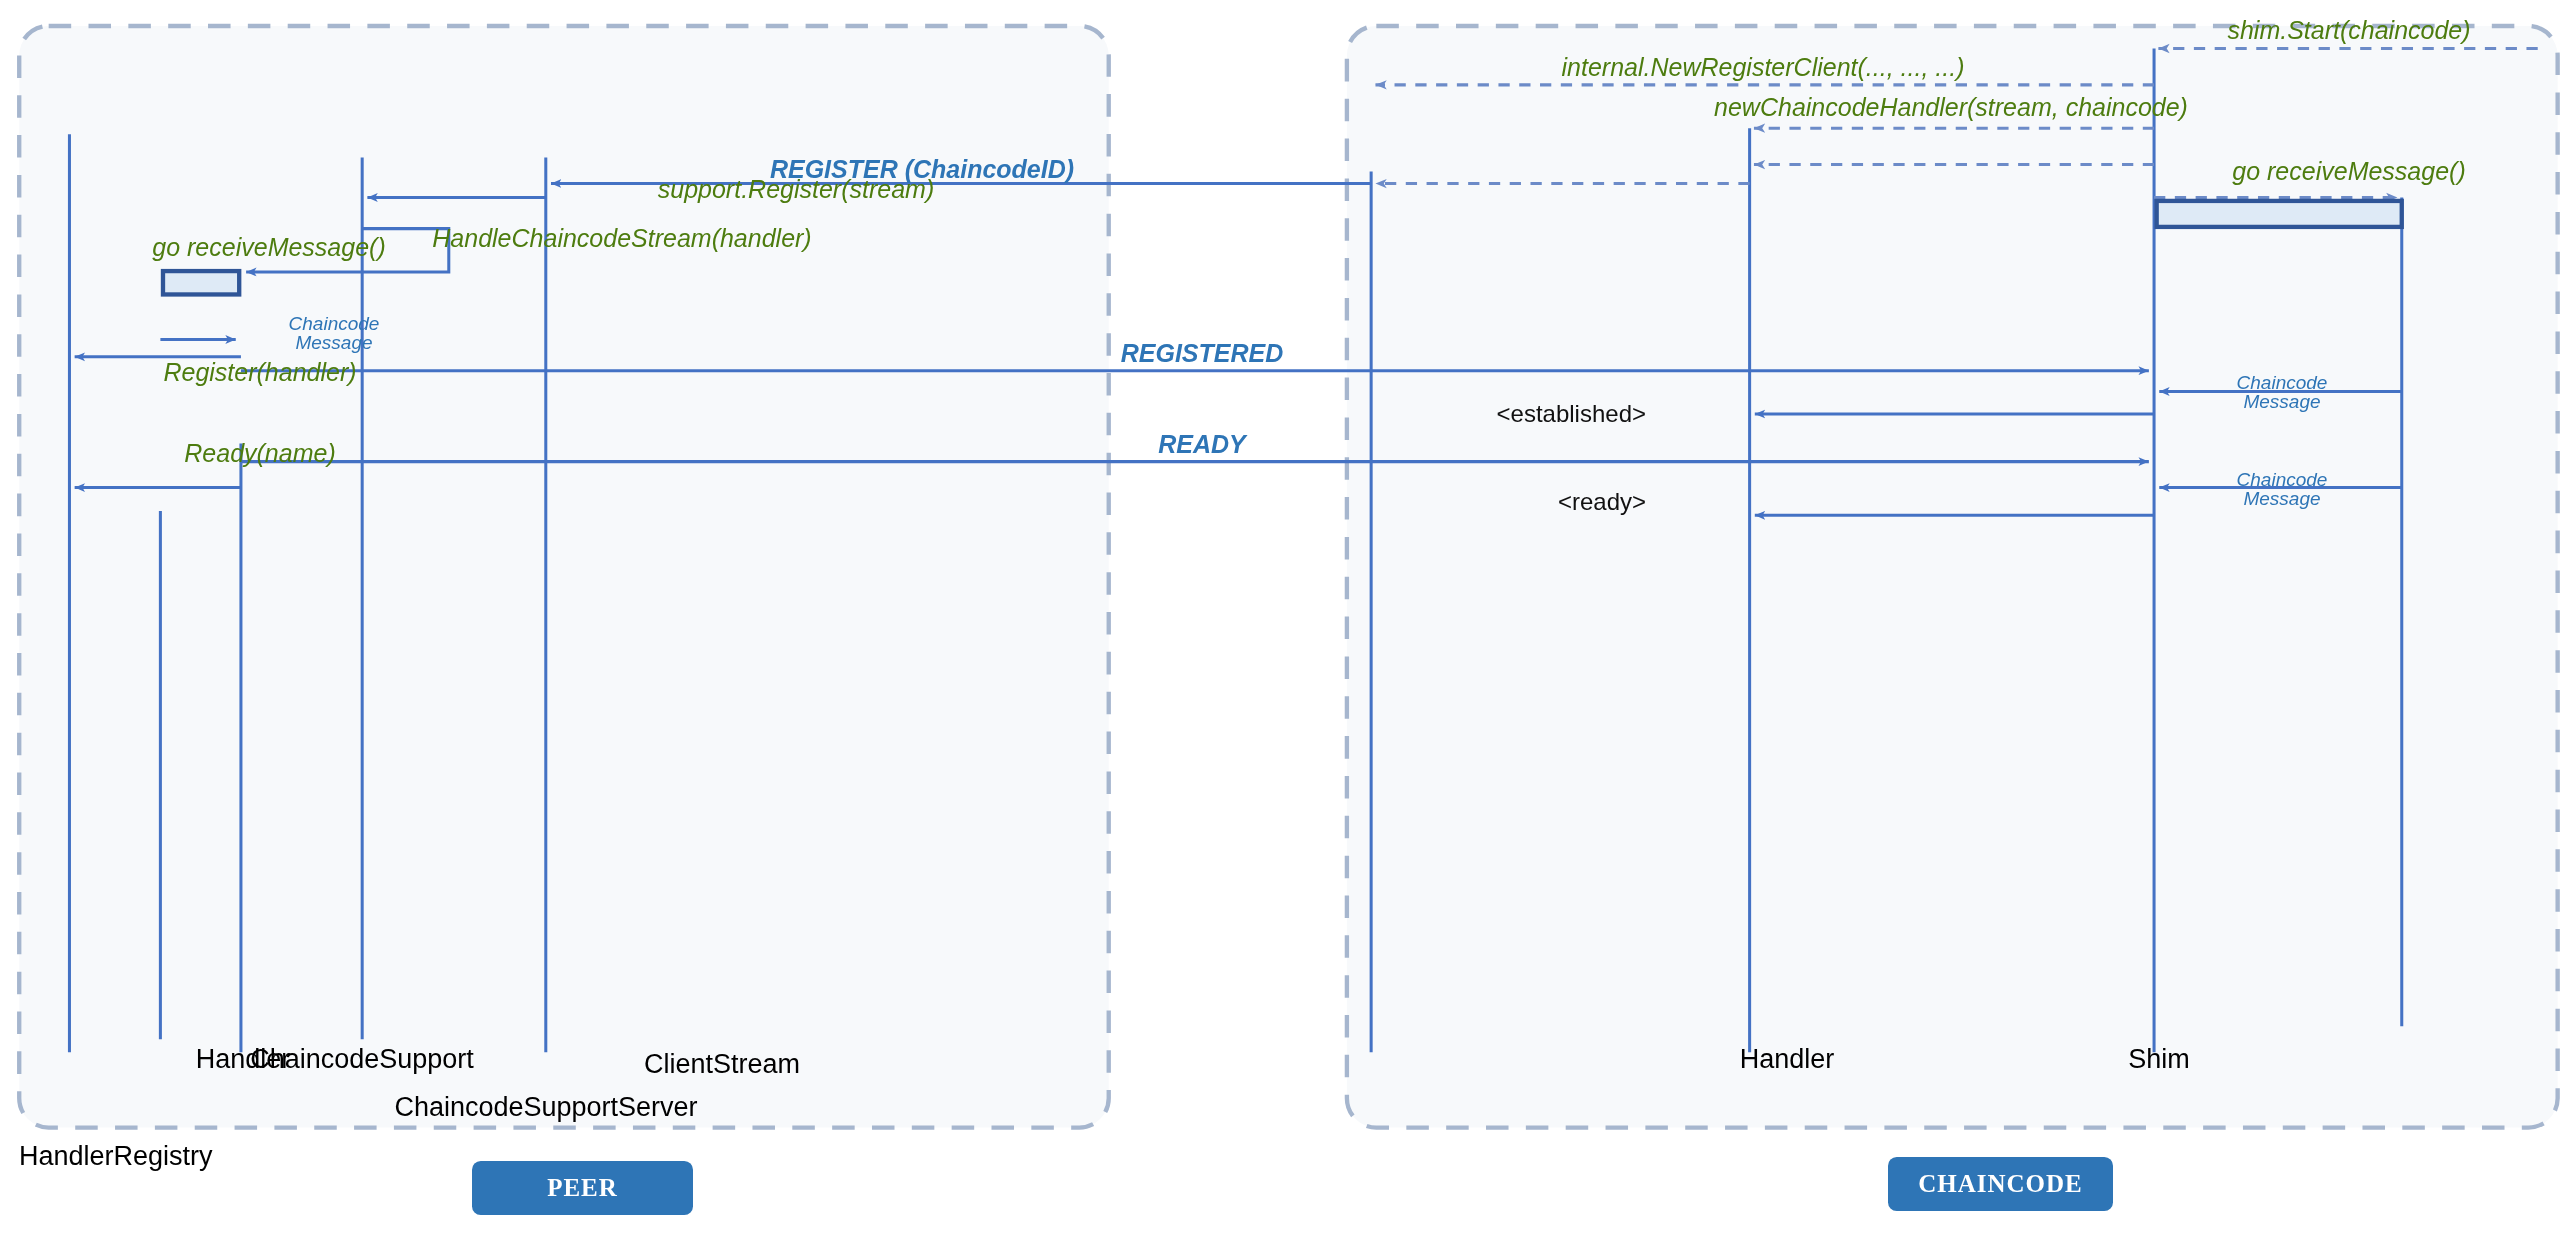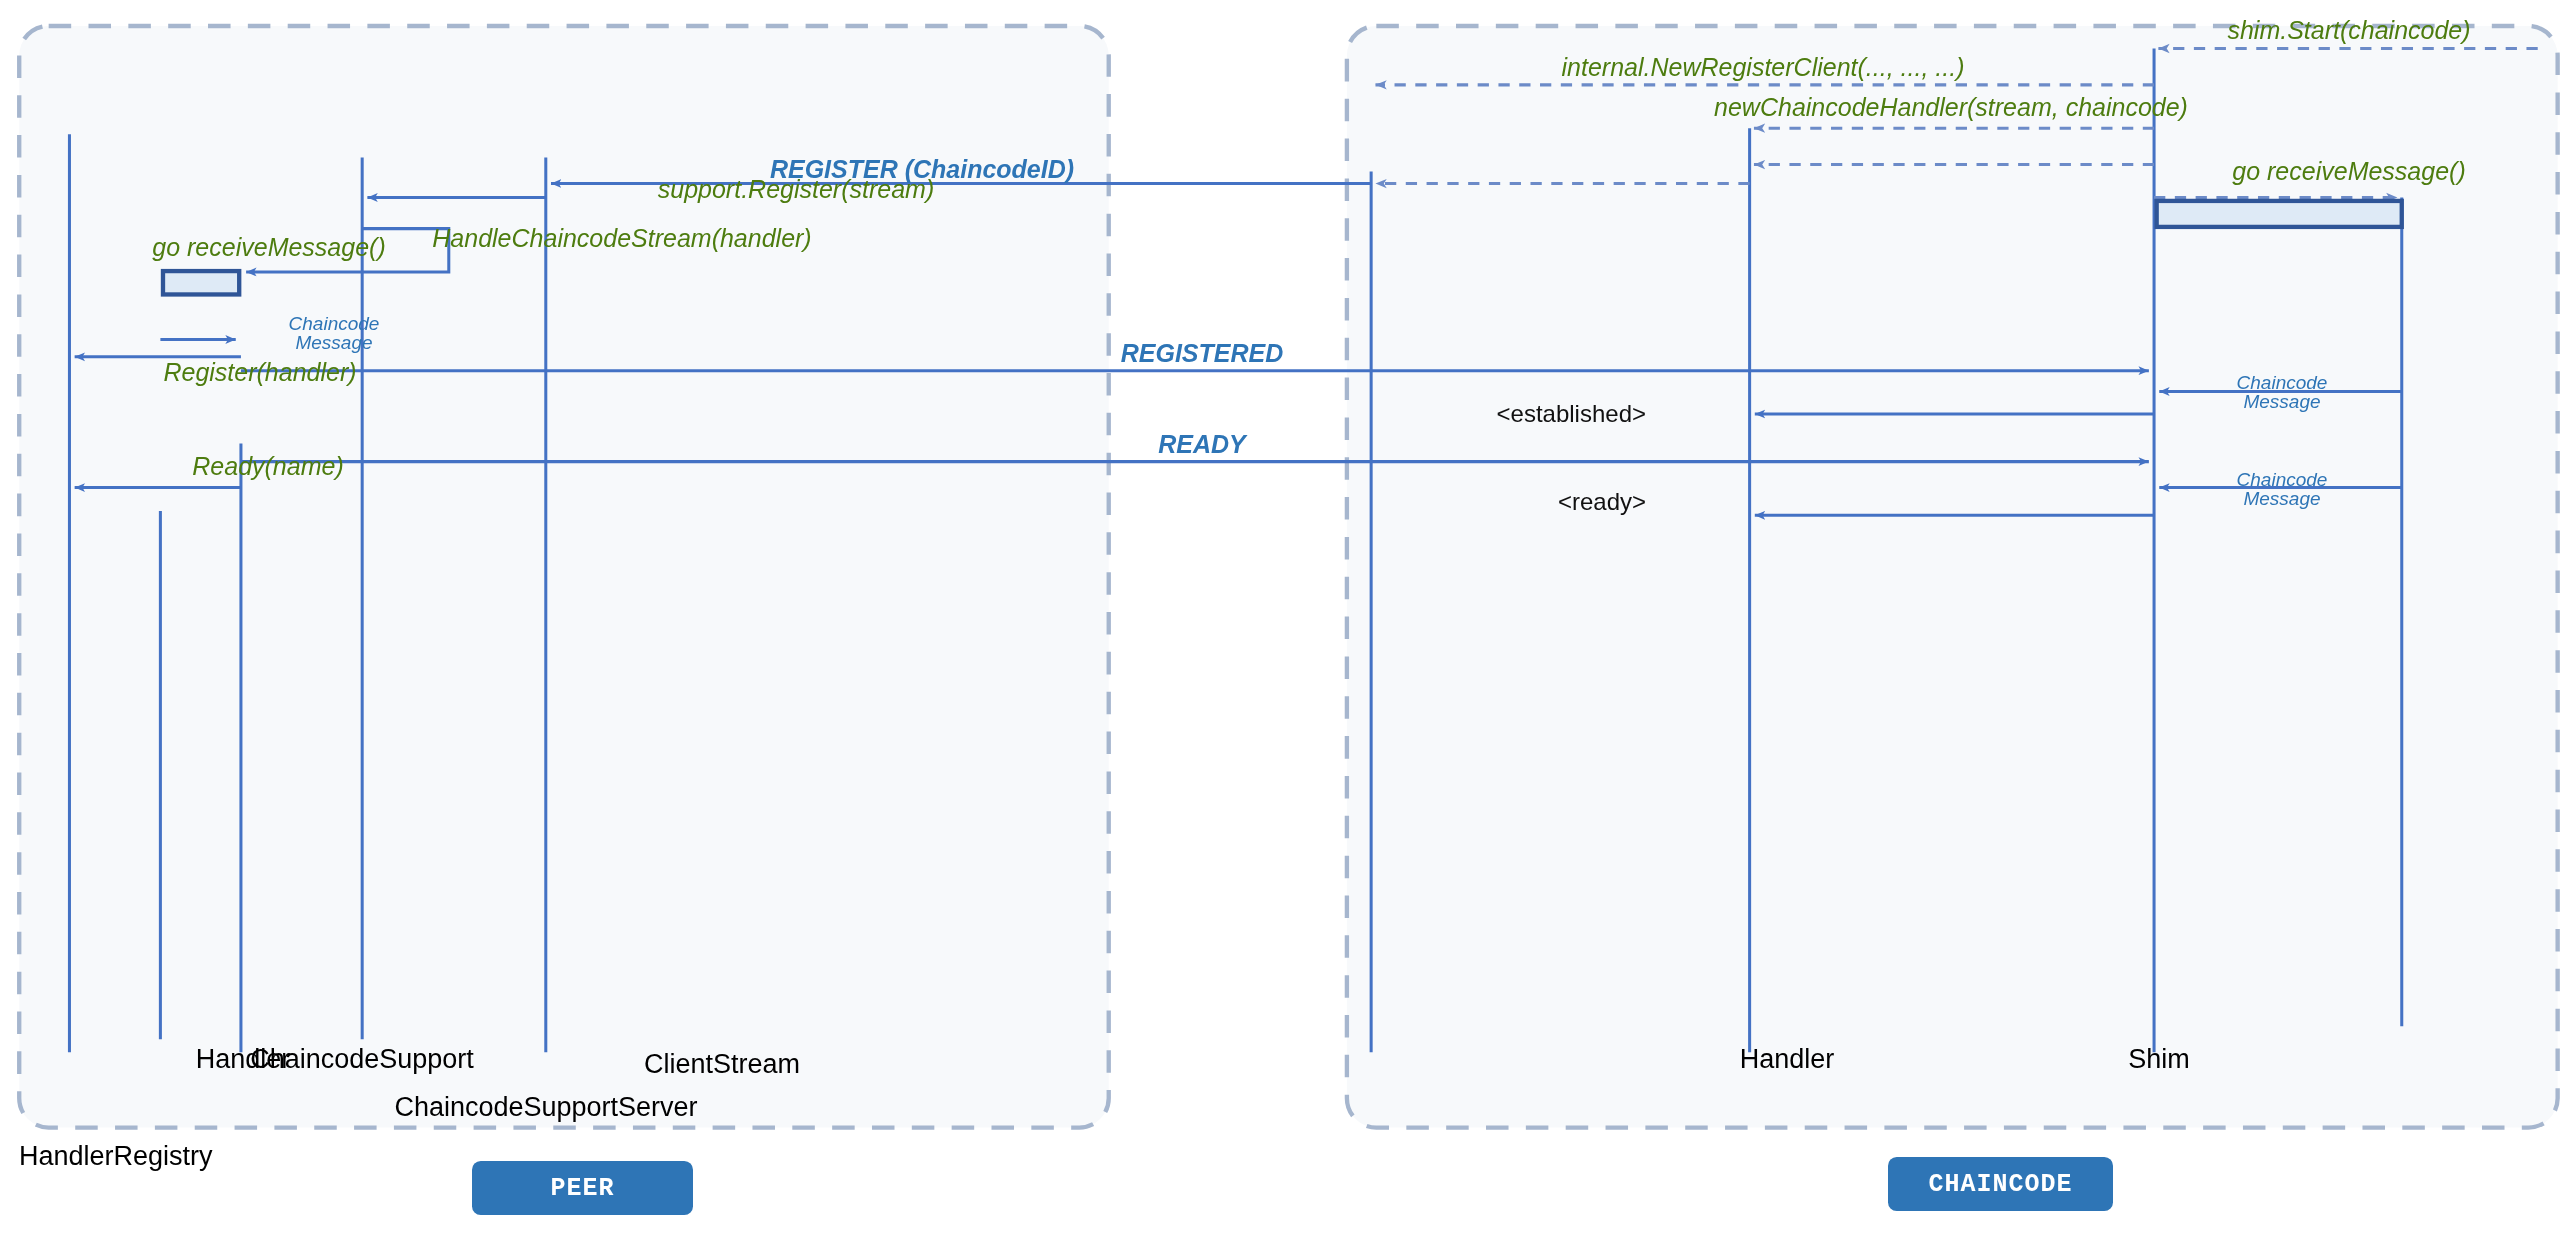--- a/index.html
+++ b/index.html
@@ -26,21 +26,21 @@
     position: absolute;
     background: #2E75B6;
     color: #ffffff;
     font-weight: bold;
     font-size: 25px;
     letter-spacing: 1px;
     border-radius: 8.7px;
     display: flex;
     align-items: center;
     justify-content: center;
-    font-family: Liberation Mono, monospace;
+    font-family: Liberation Serif, serif;
   }
   .lbl {
     position: absolute;
     font-family: "Liberation Sans", sans-serif;
     white-space: pre;
     line-height: 1.1;
   }
   .lbl-actor {
     font-size: 27px;
     color: #000000;
@@ -228,21 +228,21 @@
 
   <div class="lbl lbl-black ctr" style="left:260px; top:359px;">Register(handler)</div>
 
   <div class="lbl lbl-blue-sm ctr" style="left:2282px; top:373px;">Chaincode</div>
   <div class="lbl lbl-blue-sm ctr" style="left:2282px; top:392px;">Message</div>
 
   <div class="lbl lbl-mono-black" style="left:1646px; top:401px; transform:translateX(-100%);">&lt;established&gt;</div>
 
   <div class="lbl lbl-blue ctr" style="left:1202px; top:431px;">READY</div>
 
-  <div class="lbl lbl-black ctr" style="left:260px; top:453px;margin-left:8px;">Ready(name)</div>
+  <div class="lbl lbl-black ctr" style="left:260px; top:440px;">Ready(name)</div>
 
   <div class="lbl lbl-blue-sm ctr" style="left:2282px; top:470px;">Chaincode</div>
   <div class="lbl lbl-blue-sm ctr" style="left:2282px; top:489px;">Message</div>
 
   <div class="lbl lbl-mono-black" style="left:1646px; top:489px; transform:translateX(-100%);text-align:right;">&lt;ready&gt;</div>
 
   <div class="lbl lbl-actor ctr" style="left:243px; top:1045px;">Handler</div>
 
   <div class="lbl lbl-actor ctr" style="left:362px; top:1045px;">ChaincodeSupport</div>
 

